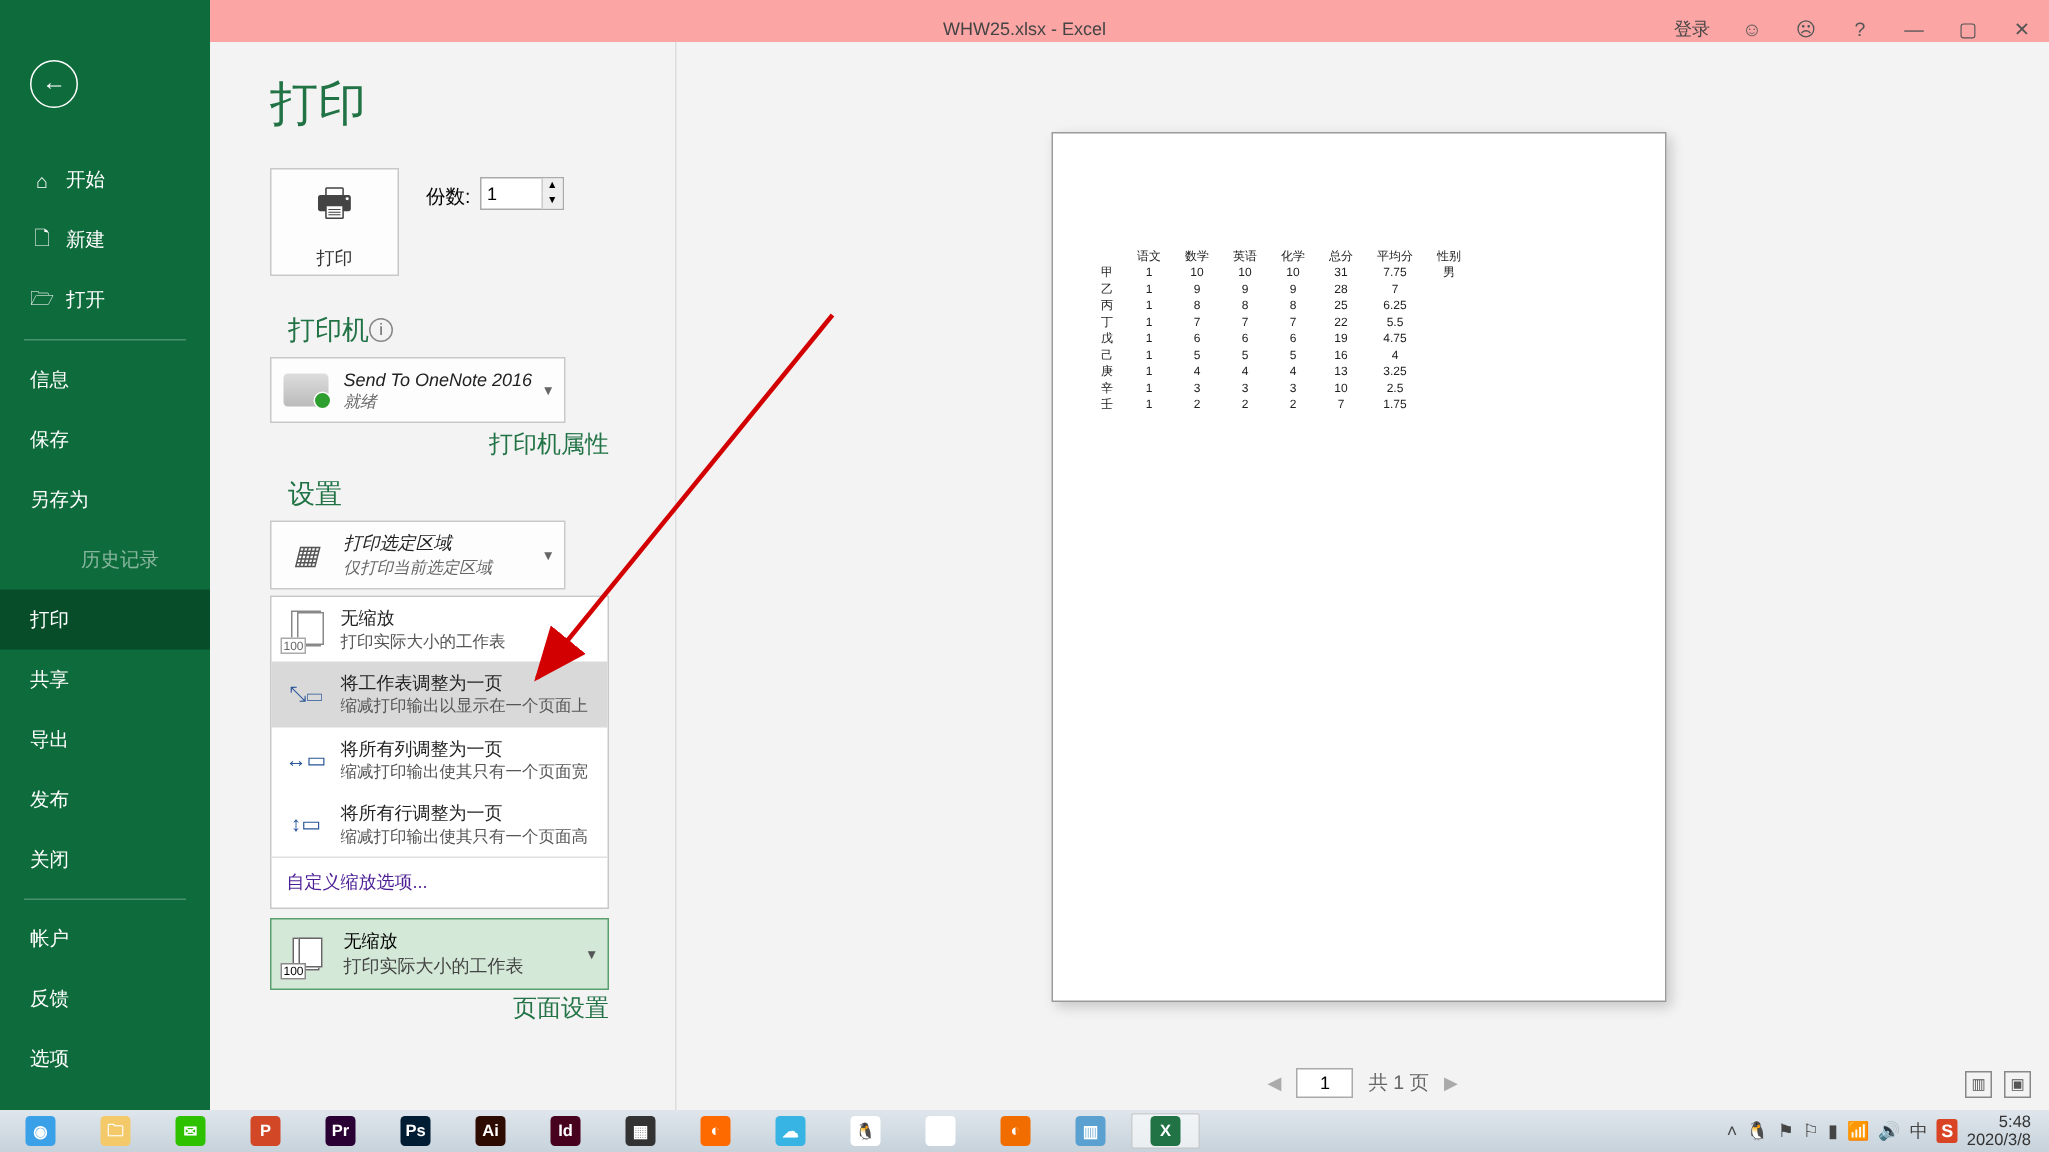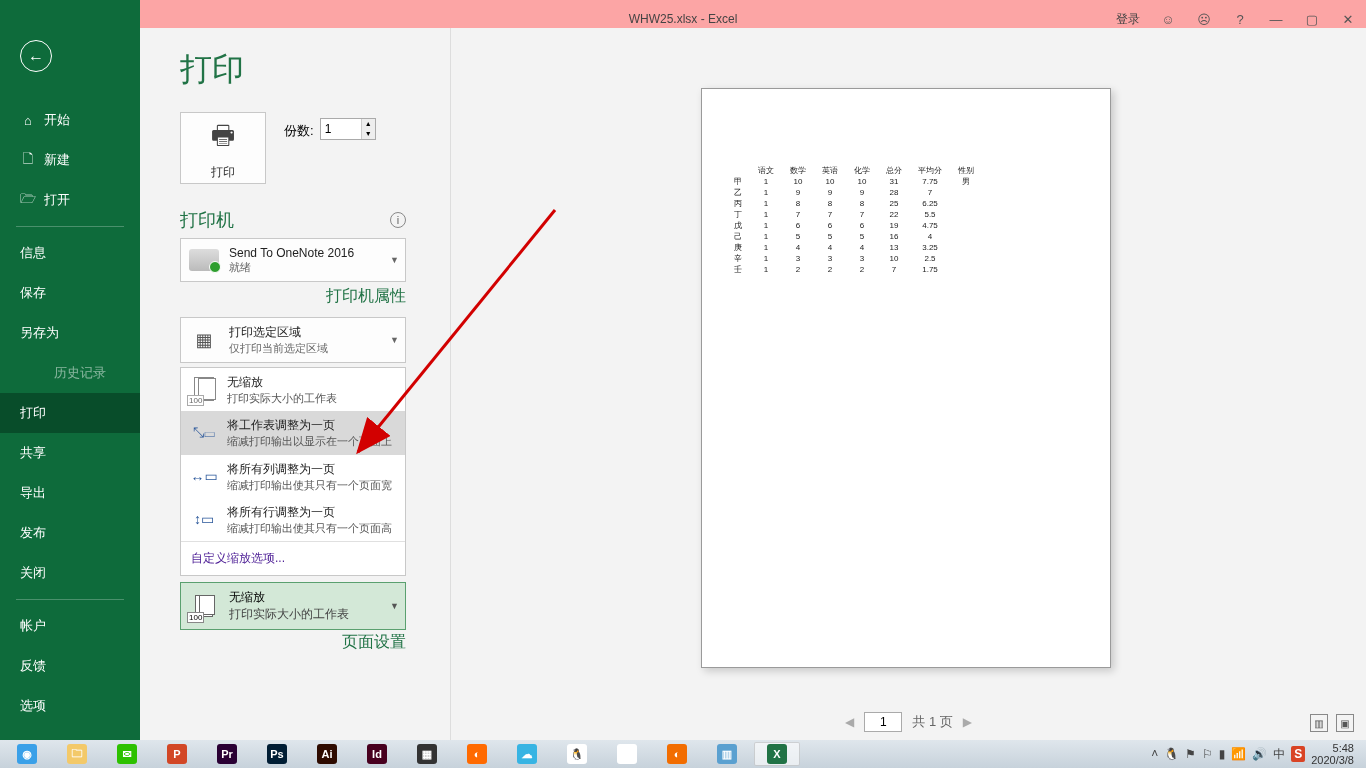--- a/index.html
+++ b/index.html
@@ -30,24 +30,24 @@
 .print-btn-row { display: flex; align-items: flex-start; gap: 18px; margin-bottom: 24px; }
 .print-btn { width: 86px; height: 72px; border: 1px solid #c8c8c8; background: #fdfdfd; display: flex; flex-direction: column; align-items: center; justify-content: center; gap: 4px; }
 .print-btn .picon { font-size: 26px; color: #444; }
 .print-btn .plabel { font-size: 12px; color: #333; }
 .copies { display: flex; align-items: flex-end; gap: 6px; font-size: 13px; margin-top: 6px; }
 .copies input { width: 56px; height: 22px; border: 1px solid #aaa; padding: 0 18px 0 4px; font-size: 12px; }
 .spinwrap { position: relative; }
 .spinwrap .spin { position: absolute; right: 1px; top: 1px; width: 14px; display: flex; flex-direction: column; }
 .spinwrap .spin span { height: 10px; font-size: 7px; line-height: 10px; text-align: center; background: #eee; border-left: 1px solid #ccc; cursor: default; }
 
-.section-title { color: #217346; font-size: 18px; margin: 6px 0 6px; display:flex; align-items:center; justify-content:space-between;}
+.section-title { color: #217346; font-size: 18px; margin: 6px 12px 6px; display:flex; align-items:center; justify-content:flex-start;}
 .info-i { width: 16px; height: 16px; border: 1px solid #888; border-radius: 50%; font-size: 11px; display: flex; align-items: center; justify-content: center; color: #666; margin-right: 44px;}
 
-.setting-btn { border: 1px solid #c8c8c8; background: #fdfdfd; padding: 6px 8px; display: flex; align-items: center; gap: 10px; margin-bottom: 4px; position: relative; width: 226px;}
+.setting-btn { border: 1px solid #c8c8c8; background: #fdfdfd; padding: 6px 8px; display: flex; align-items: center; gap: 10px; margin-bottom: 4px; position: relative; width: 197px; font-style: italic;}
 .setting-btn .sicon { width: 30px; height: 30px; display: flex; align-items: center; justify-content: center; font-size: 18px; color: #555; flex-shrink: 0; }
 .setting-btn .stext .t1 { font-size: 12px; color: #222; }
 .setting-btn .stext .t2 { font-size: 11px; color: #666; }
 .setting-btn .dd { position: absolute; right: 6px; top: 50%; transform: translateY(-50%); font-size: 9px; color: #666; }
 .printer-icon { width: 30px; height: 22px; background: linear-gradient(#ddd,#bbb); border-radius: 3px; position: relative;}
 .printer-icon::after { content:""; position:absolute; right:-2px; bottom:-2px; width:10px; height:10px; background:#2e9e2e; border-radius:50%; border:1px solid #fff;}
 .link { color: #217346; font-size: 16px; text-align: right; display: block; width: 226px; margin: 2px 0 10px; }
 
 
 .scale-list { border: 1px solid #c8c8c8; width: 226px; background: #fff; }
@@ -194,20 +194,23 @@
           <div class="printer-icon"></div>
         </div>
       <div class="stext">
           <div class="t1">Send To OneNote 2016</div>
           <div class="t2">就绪</div>
         </div>
       <span class="dd">▼</span>
     </div>
     <a class="link">打印机属性</a>
 
+    <div class="section-title">
+        <span>设置</span>
+      </div>
     <div class="setting-btn">
       <div class="sicon">▦</div>
       <div class="stext">
           <div class="t1">打印选定区域</div>
           <div class="t2">仅打印当前选定区域</div>
         </div>
       <span class="dd">▼</span>
     </div>
 
     <div class="scale-list">

